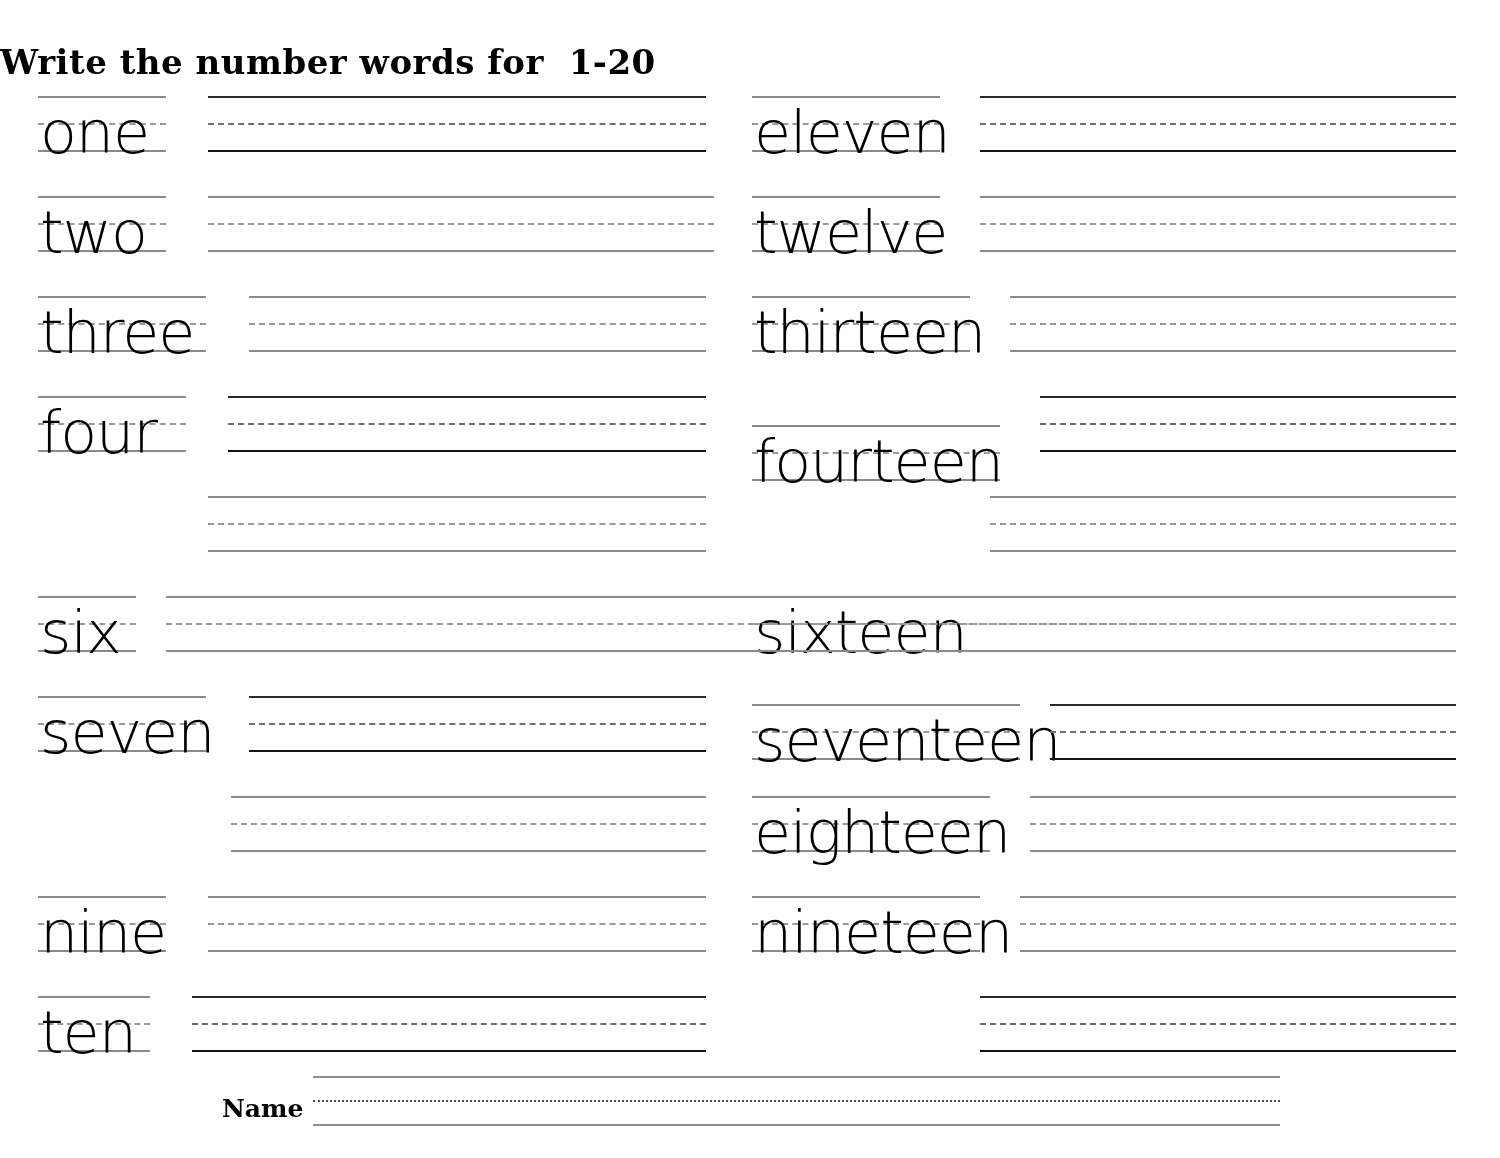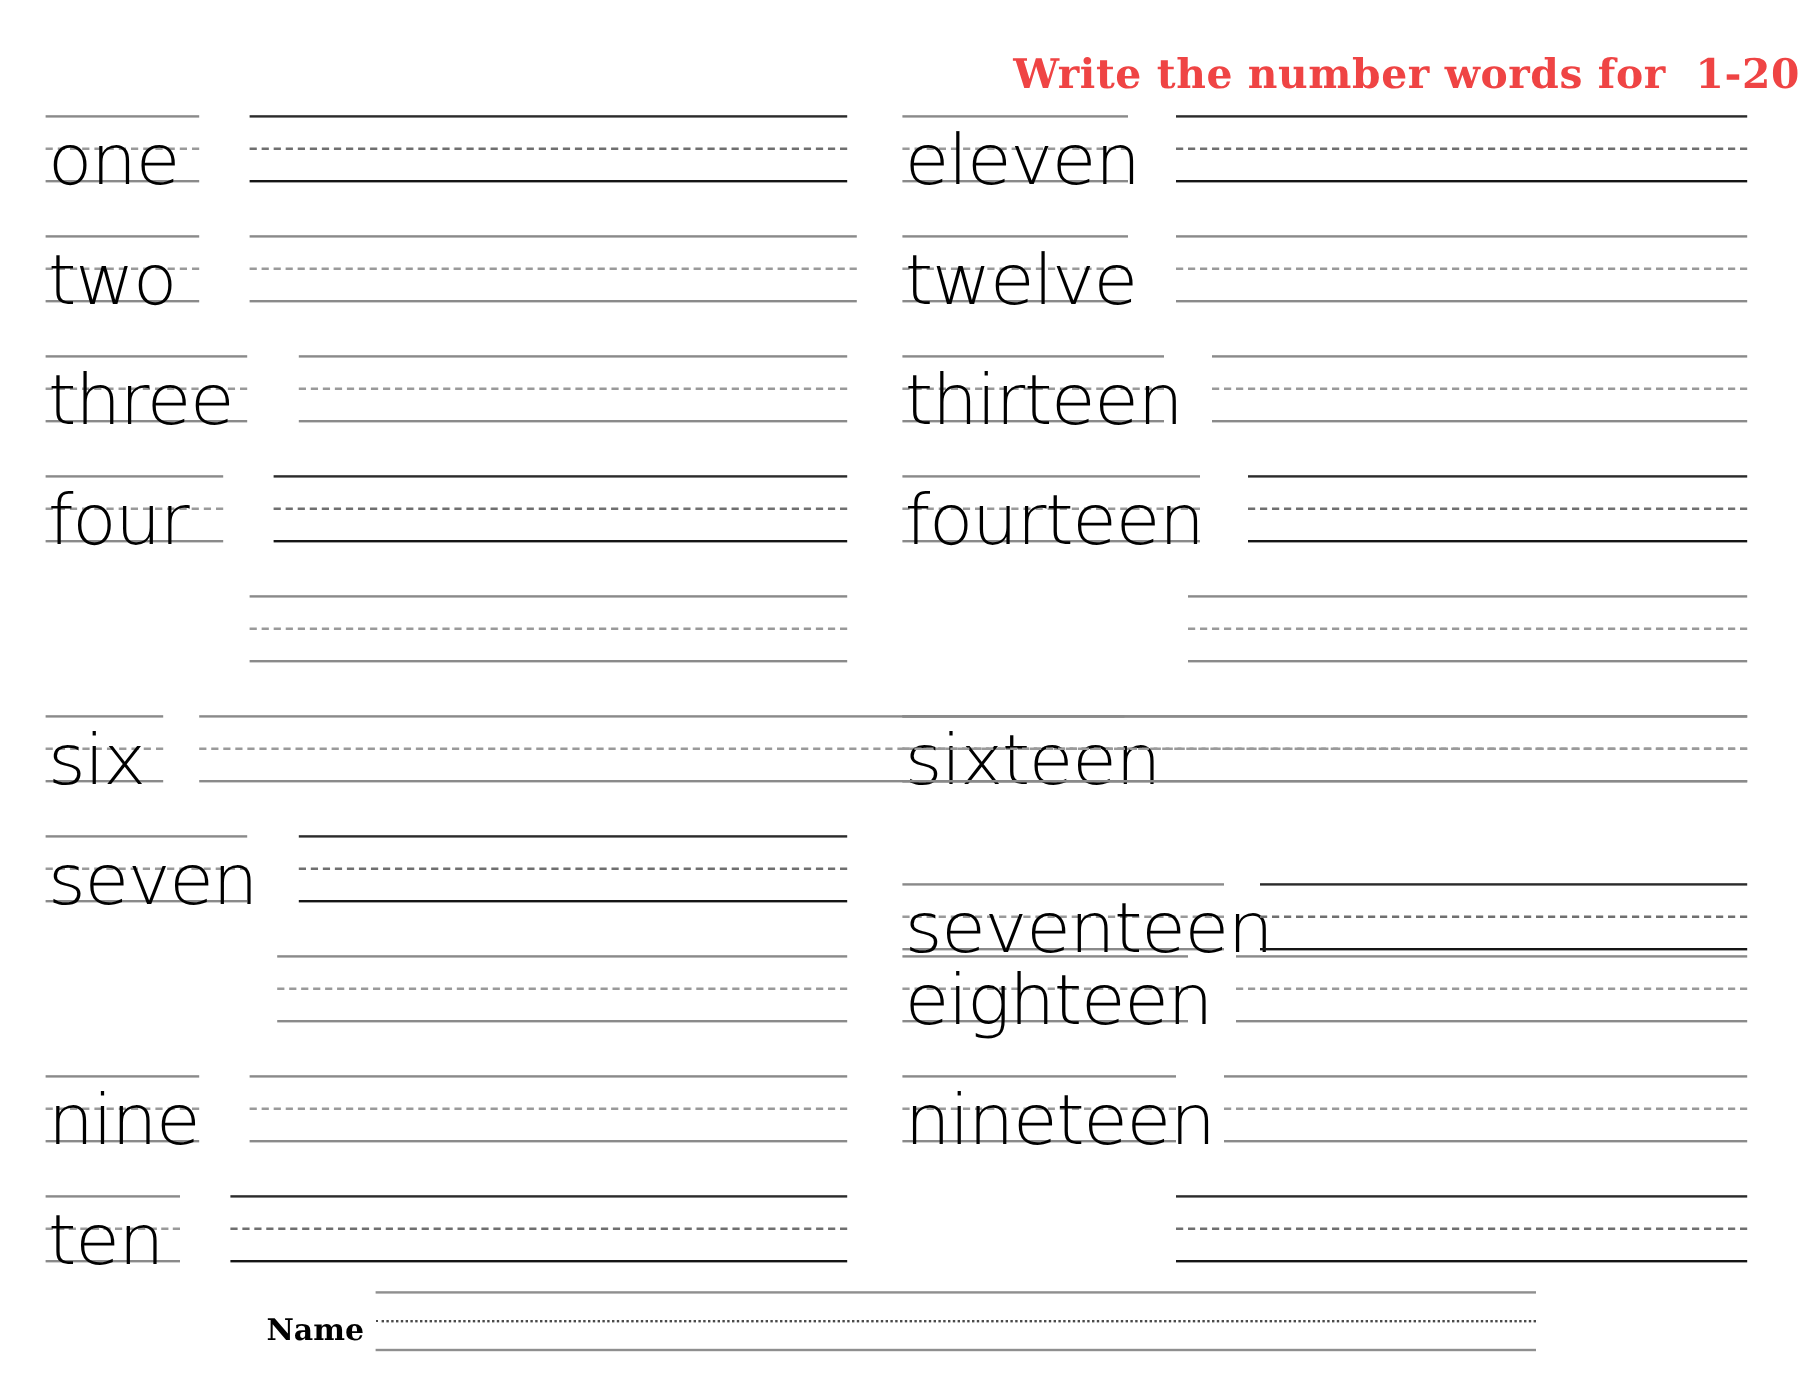--- a/index.html
+++ b/index.html
@@ -17,26 +17,26 @@
     overflow: hidden;
     font-family: "Liberation Sans", sans-serif;
   }
 
   
   #title {
     position: absolute;
     top: 42px;
     left: 0;
     width: 1500px;
-    text-align: right;
+    text-align: left;
     font-family: "DejaVu Serif", serif;
     font-weight: bold;
     font-size: 34px;
     letter-spacing: 0.5px;
-    color: #ef4444;
+    color: #000000;
     white-space: pre;
   }
 
   
   .row {
     position: absolute;
     height: 96px;
   }
 
   
@@ -284,21 +284,21 @@
           <div class="rule rule-base" style="top: 54px;"></div>
           <div class="word-text">thirteen</div>
         </div>
         <div class="answer" style="left: 258px; width: 446px;">
           <div class="rule rule-top" style="top: 0px;"></div>
           <div class="rule rule-mid-fine" style="top: 27px;"></div>
           <div class="rule rule-base" style="top: 54px;"></div>
         </div>
       </div>
       <div class="row" style="left: 752px; top: 396px; width: 704px;">
-        <div class="word-block" style="width: 248px;">
+        <div class="word-block" style="width: 248px; margin-top: 29px;">
           <div class="rule rule-top" style="top: 0px;"></div>
           <div class="rule rule-mid-fine" style="top: 27px;"></div>
           <div class="rule rule-base" style="top: 54px;"></div>
           <div class="word-text">fourteen</div>
         </div>
         <div class="answer" style="left: 288px; width: 416px;">
           <div class="rule rule-top-dark" style="top: 0px;"></div>
           <div class="rule rule-mid" style="top: 27px;"></div>
           <div class="rule rule-base-dark" style="top: 54px;"></div>
         </div>
@@ -316,21 +316,21 @@
           <div class="rule rule-mid-fine" style="top: 27px;"></div>
           <div class="rule rule-base" style="top: 54px;"></div>
           <div class="word-text">sixteen</div>
         </div>
         <div class="answer" style="left: 0px; width: 704px;">
           <div class="rule rule-top" style="top: 0px;"></div>
           <div class="rule rule-mid-fine" style="top: 27px;"></div>
           <div class="rule rule-base" style="top: 54px;"></div>
         </div>
       </div>
-      <div class="row" style="left: 752px; top: 736px; width: 704px;">
+      <div class="row" style="left: 752px; top: 704px; width: 704px;">
         <div class="word-block" style="width: 268px;">
           <div class="rule rule-top" style="top: 0px;"></div>
           <div class="rule rule-mid-fine" style="top: 27px;"></div>
           <div class="rule rule-base" style="top: 54px;"></div>
           <div class="word-text">seventeen</div>
         </div>
         <div class="answer" style="left: 298px; width: 406px;">
           <div class="rule rule-top-dark" style="top: 0px;"></div>
           <div class="rule rule-mid" style="top: 27px;"></div>
           <div class="rule rule-base-dark" style="top: 54px;"></div>

